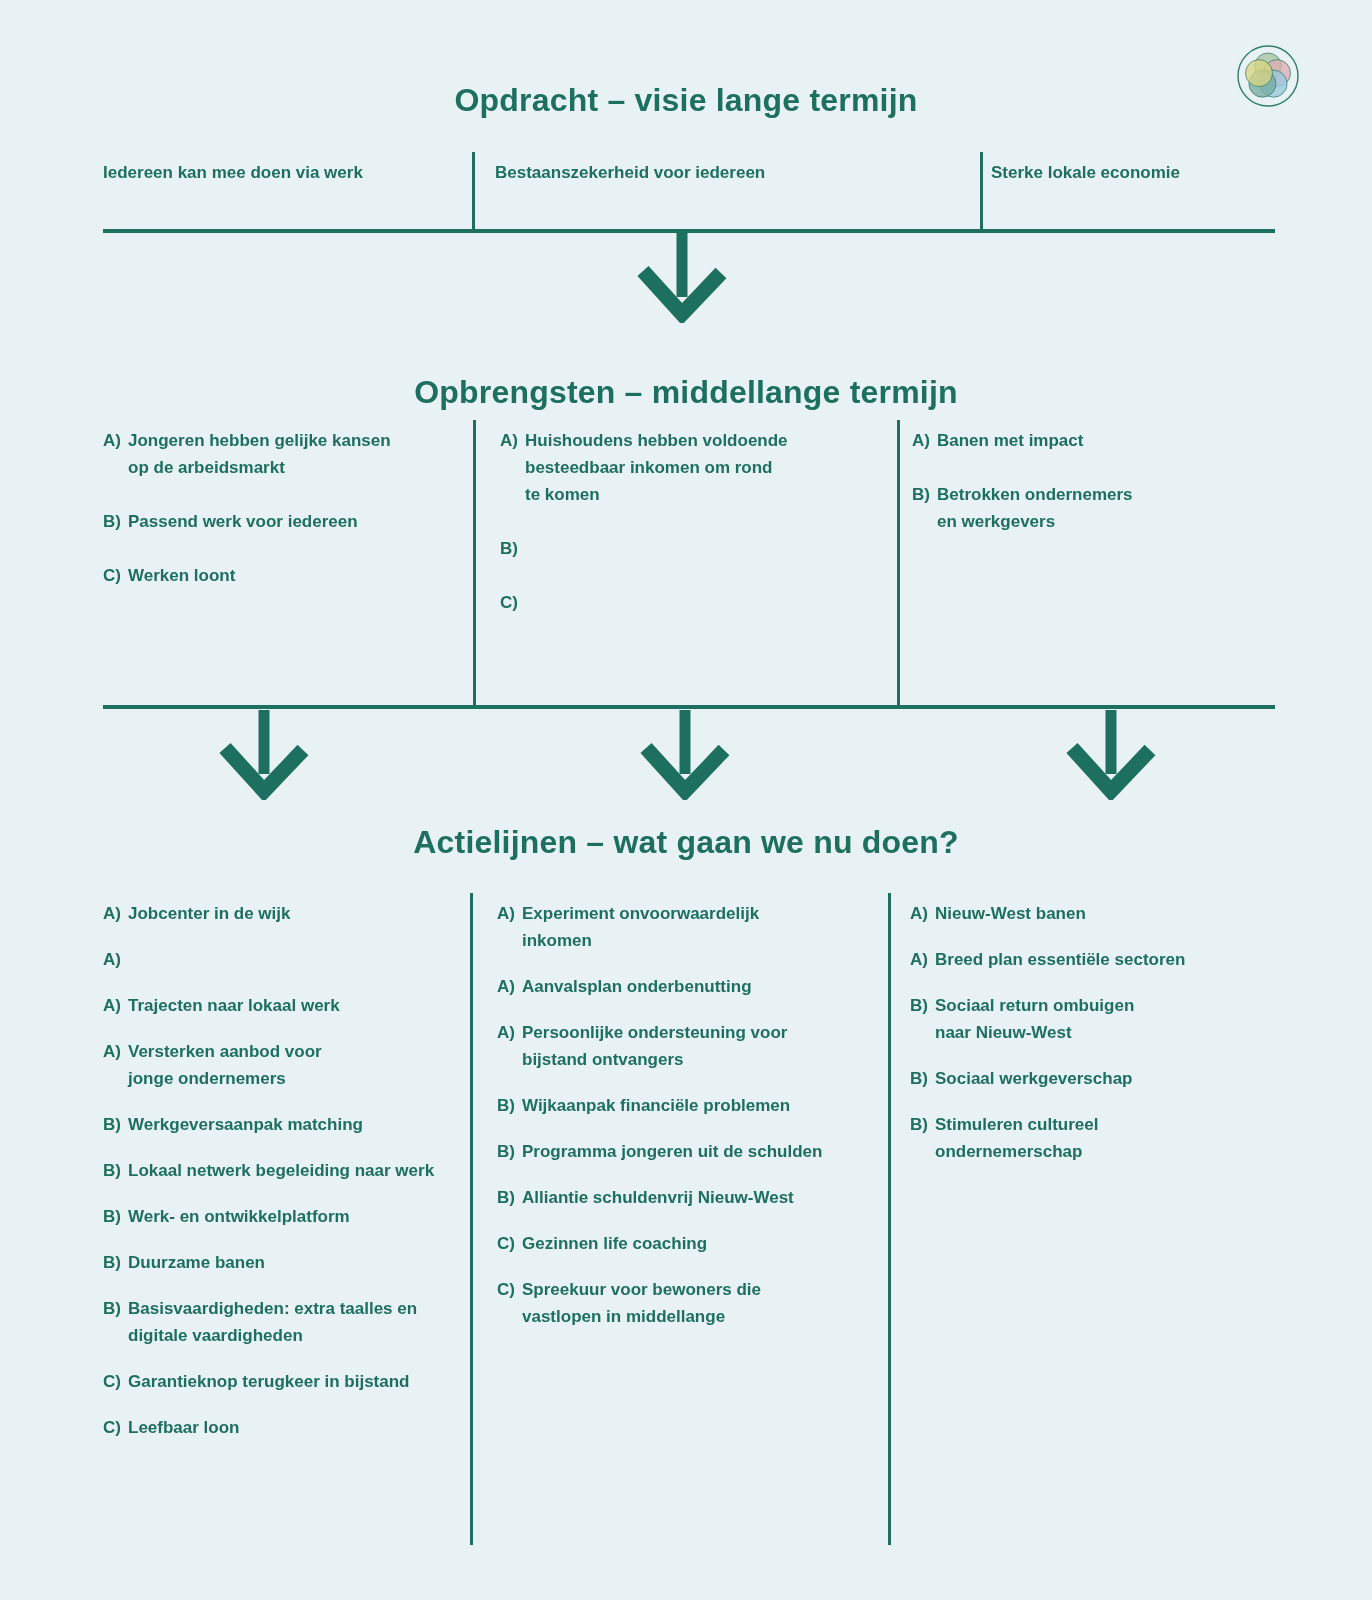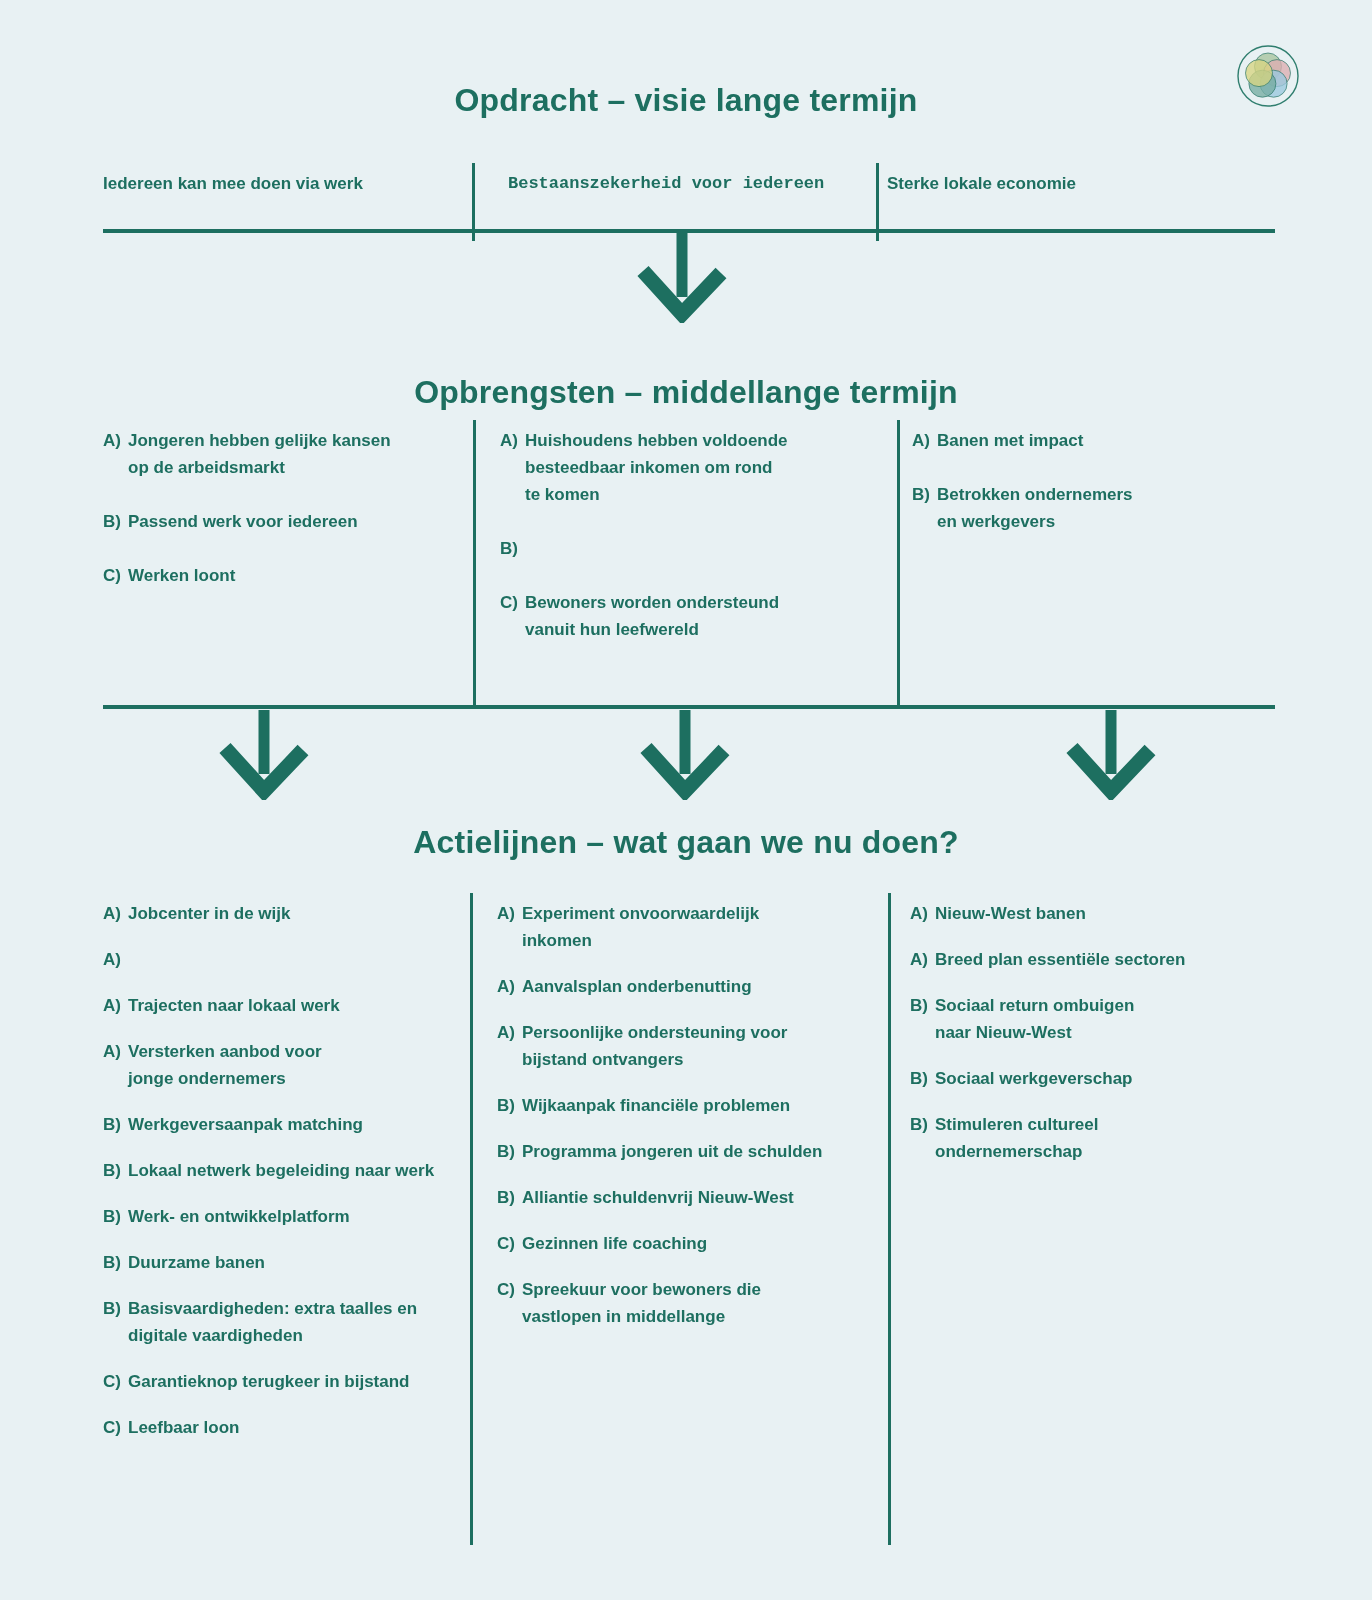--- a/index.html
+++ b/index.html
@@ -12,29 +12,29 @@
   .title {
     position:absolute; left:16px; width:1340px;
     text-align:center; font-size:32px; font-weight:700;
     line-height:48px; letter-spacing:0.2px; color:#1d6f60;
   }
   #title-opdracht    { top:76px;  }
   #title-opbrengsten { top:356px;margin-top:12px; }
   #title-actielijnen { top:818px; }
 
   .row { position:absolute; left:103px; display:flex; align-items:stretch; }
-  #row-opdracht    { top:163px; height:78px;  }
+  #row-opdracht    { top:152px; height:78px;  }
   #row-opbrengsten { top:420px; height:286px; }
   #row-actielijnen { top:893px; height:652px; }
 
   .col { box-sizing:border-box; padding-top:7px; }
   .col.v { border-left:3px solid #1d6f60; }
 
   #row-opdracht    .c1 { width:369px; } 
-  #row-opdracht    .c2 { width:404px; padding-left:33px;font-family:Liberation Mono, monospace; }
+  #row-opdracht    .c2 { width:508px; padding-left:20px; }
   #row-opdracht    .c3 { width:348px; padding-left:8px; }
   #row-opbrengsten .c1 { width:370px; }
   #row-opbrengsten .c2 { width:424px; padding-left:24px; }
   #row-opbrengsten .c3 { width:343px; padding-left:12px; }
   #row-actielijnen .c1 { width:367px; }
   #row-actielijnen .c2 { width:418px; padding-left:24px; }
   #row-actielijnen .c3 { width:352px; padding-left:19px; }
 
   .item {
     display:flex; align-items:flex-start;
@@ -130,22 +130,20 @@
         <span class="m">A)</span>
         <span class="t">Huishoudens hebben voldoende
 besteedbaar inkomen om rond
 te komen</span>
       </div>
       <div class="item">
         <span class="m">B)</span>
       </div>
       <div class="item">
         <span class="m">C)</span>
-        <span class="t">Bewoners worden ondersteund
-vanuit hun leefwereld</span>
       </div>
     </div>
     <div class="col c3 v">
       <div class="item">
         <span class="m">A)</span>
         <span class="t">Banen met impact</span>
       </div>
       <div class="item">
         <span class="m">B)</span>
         <span class="t">Betrokken ondernemers

